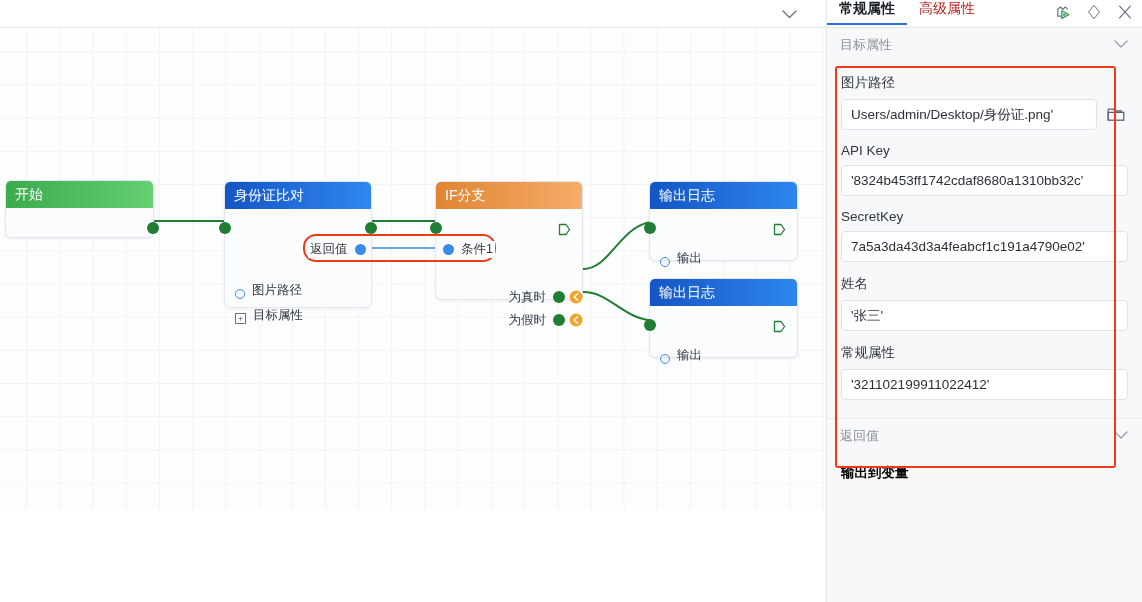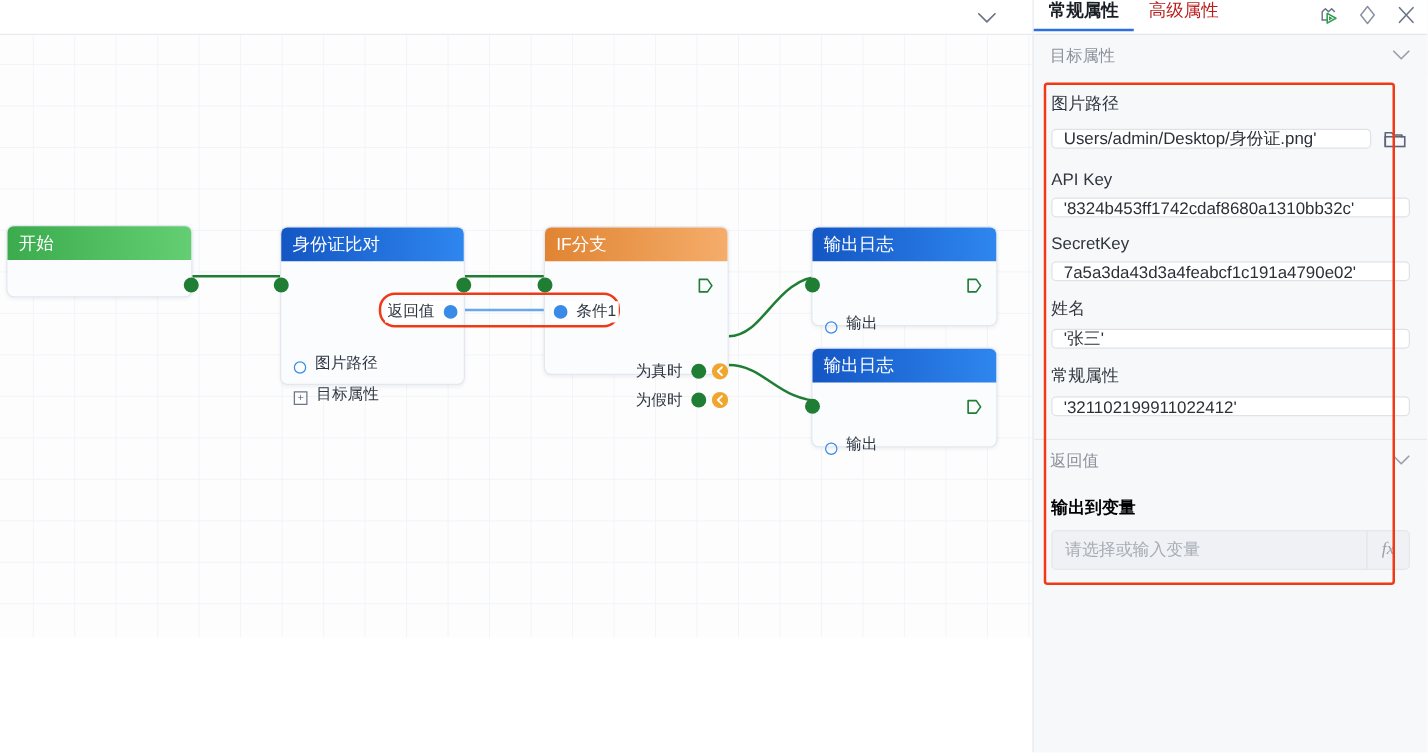--- a/index.html
+++ b/index.html
@@ -197,21 +197,21 @@
   }
   .field { margin-top: 13px; }
   .field-label {
     font-size: 13.5px;
     color: #30363f;
     margin-bottom: 7px;
     display: block;
   }
   .field-input {
     position: relative;
-    height: 16px;
+    height: 31px;
     background: #ffffff;
     border: 1px solid #dfe2e8;
     border-radius: 4px;
     font-size: 13.5px;
     color: #2b3039;
     display: flex; align-items: center;
     padding: 0 9px;
     white-space: nowrap;
     overflow: hidden;
     cursor: text;
@@ -456,23 +456,19 @@
 
       <div class="section-head">
         <span>返回值</span>
         <svg width="14" height="9" viewBox="0 0 14 9">
           <path d="M1 1 L7 7 L13 1" fill="none" stroke="#9aa0aa" stroke-width="1.4" stroke-linecap="round" stroke-linejoin="round"></path>
         </svg>
       </div>
 
       <span class="retval-label">输出到变量</span>
 
-      <div class="var-input-row">
-        <div class="var-input-ph">请选择或输入变量</div>
-        <div class="fx-btn">fx</div>
-      </div>
 
     </div>
   </div>
 
   <div id="fields-red-box"></div>
 
 </div>
 
 </body></html>

